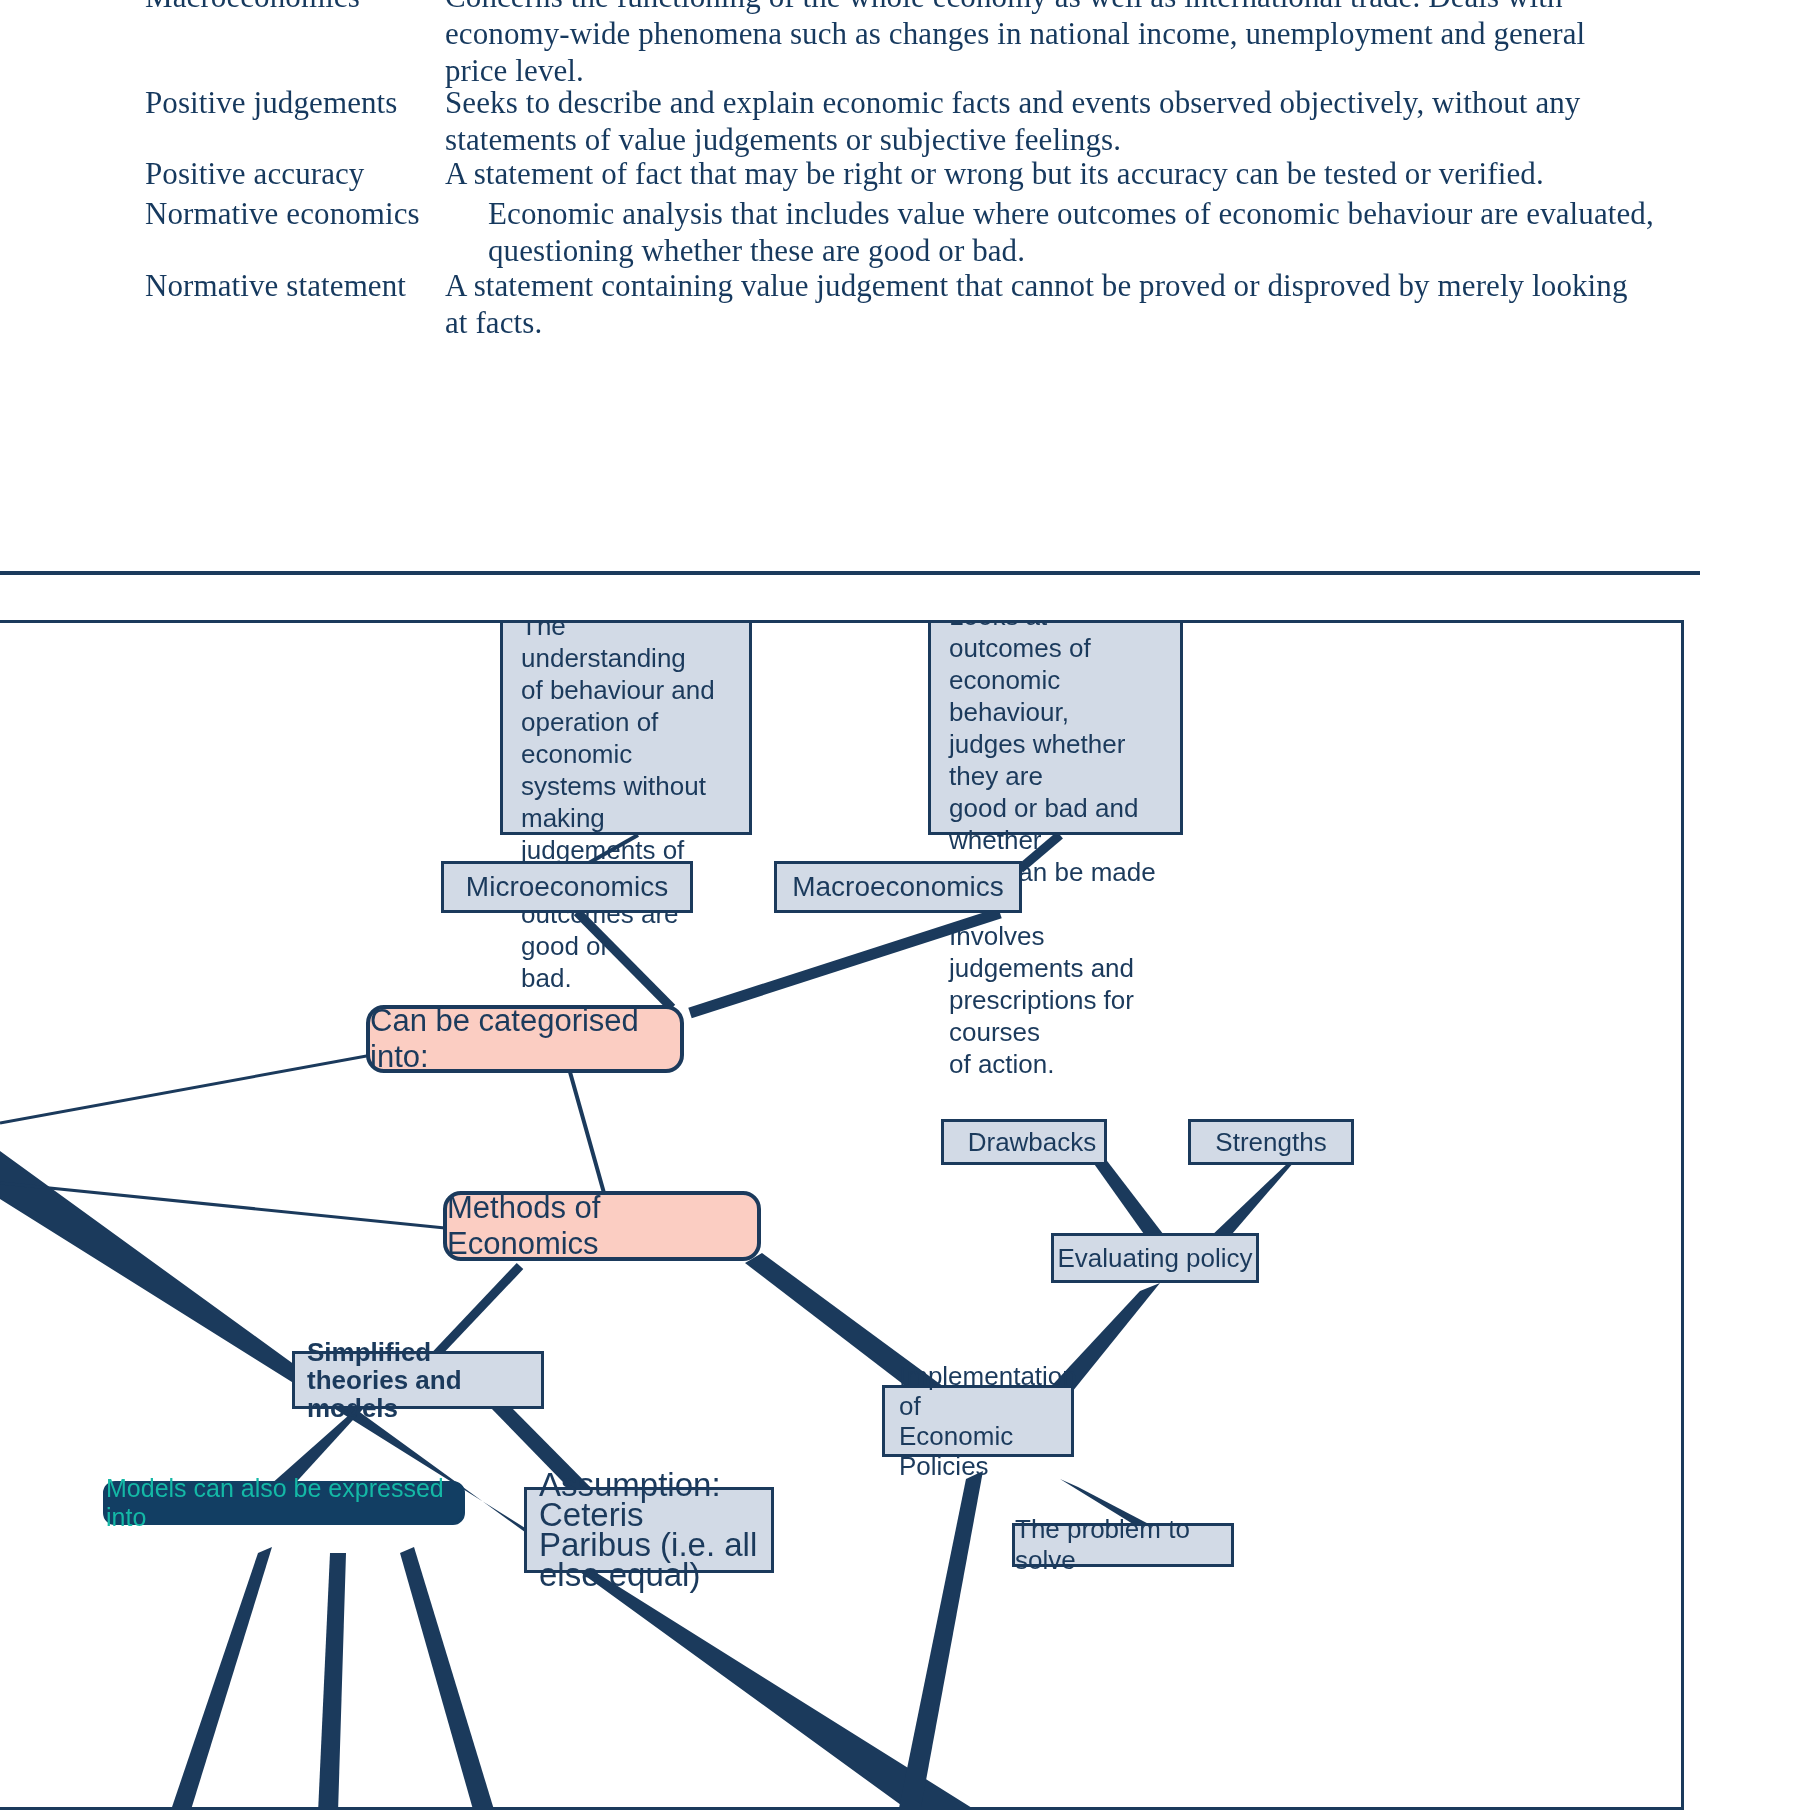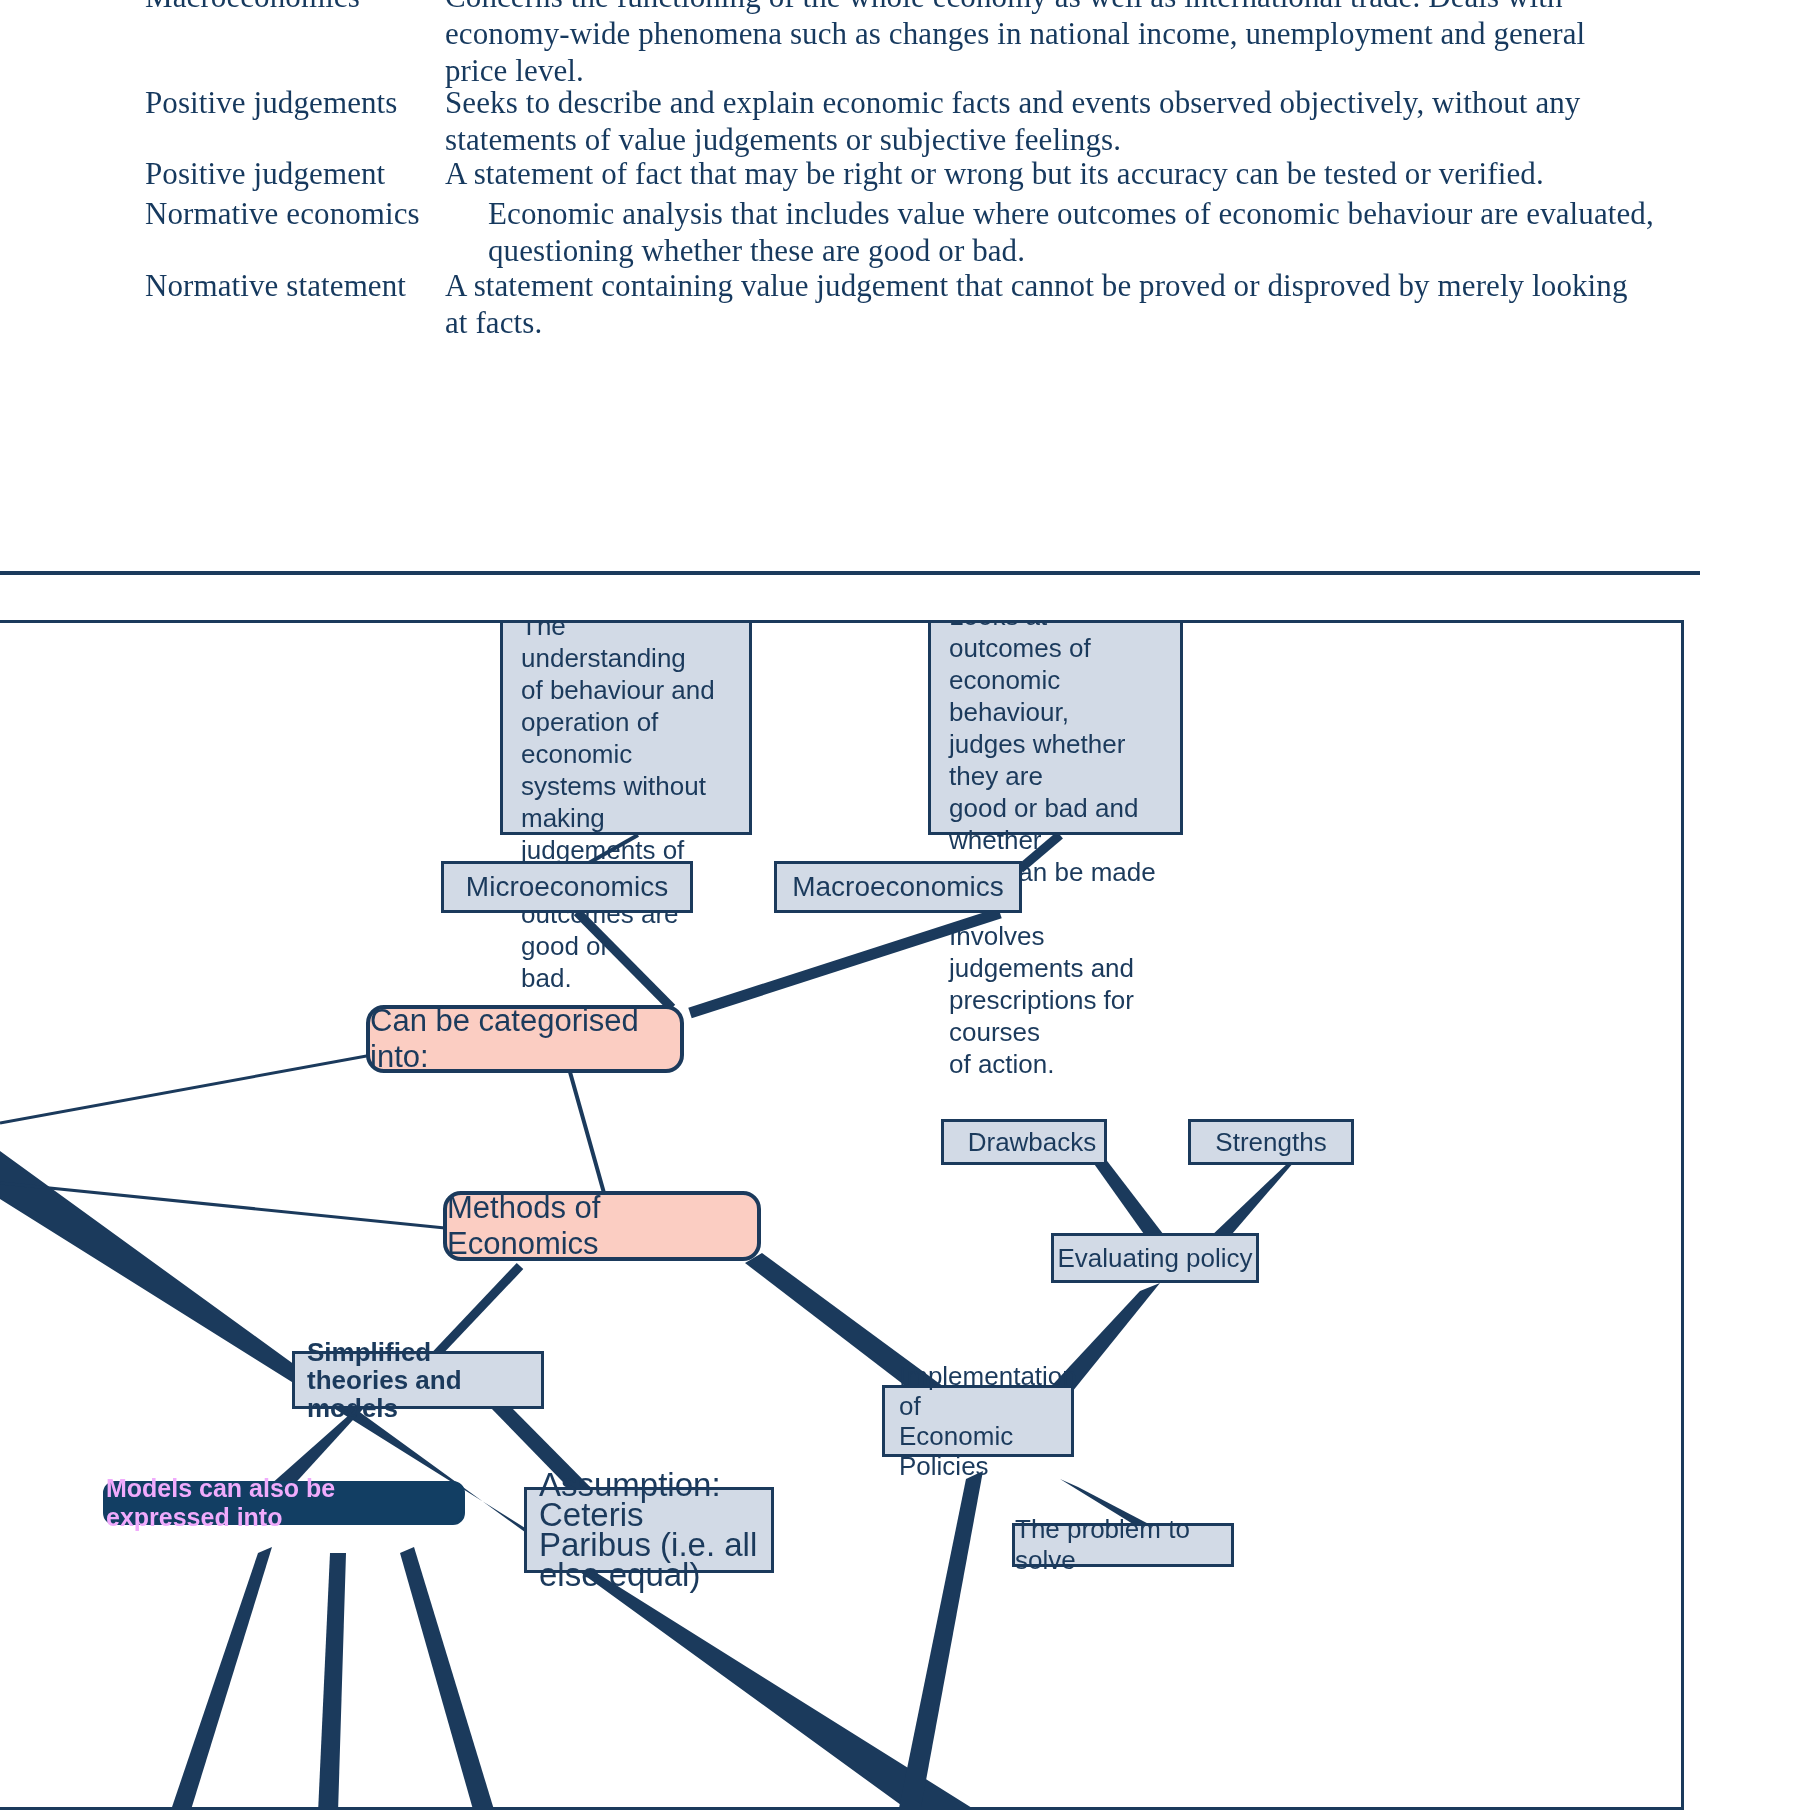--- a/index.html
+++ b/index.html
@@ -79,23 +79,23 @@
   .n-pink{
     background:#fbcdc2;
     border:4px solid #1b3a5c;
     border-radius:18px;
     justify-content:center;
   }
   .n-dark{
     background:#123e63;
     border:3px solid #123e63;
     border-radius:12px;
-    color:#f0abfc;
+    color:#14b8a6;
     justify-content:center;
-    font-weight:bold;
+    font-weight:normal;
   }
   .t-para{
     display:block;
     width:100%;
     white-space:pre-line;
   }
 </style>
 </head>
 <body>
 
@@ -105,21 +105,21 @@
     <div class="g-term">Macroeconomics</div>
     <div class="g-def">Concerns the functioning of the whole economy as well as international trade. Deals with economy-wide phenomena such as changes in national income, unemployment and general price level.</div>
   </div>
 
   <div class="g-row" style="top:84px;">
     <div class="g-term">Positive judgements</div>
     <div class="g-def">Seeks to describe and explain economic facts and events observed objectively, without any statements of value judgements or subjective feelings.</div>
   </div>
 
   <div class="g-row" style="top:155px;">
-    <div class="g-term">Positive judgement</div>
+    <div class="g-term">Positive accuracy</div>
     <div class="g-def">A statement of fact that may be right or wrong but its accuracy can be tested or verified.</div>
   </div>
 
   <div class="g-row" style="top:195px;gap:43px;">
     <div class="g-term">Normative economics</div>
     <div class="g-def">Economic analysis that includes value where outcomes of economic behaviour are evaluated, questioning whether these are good or bad.</div>
   </div>
 
   <div class="g-row" style="top:267px;">
     <div class="g-term">Normative statement</div>

